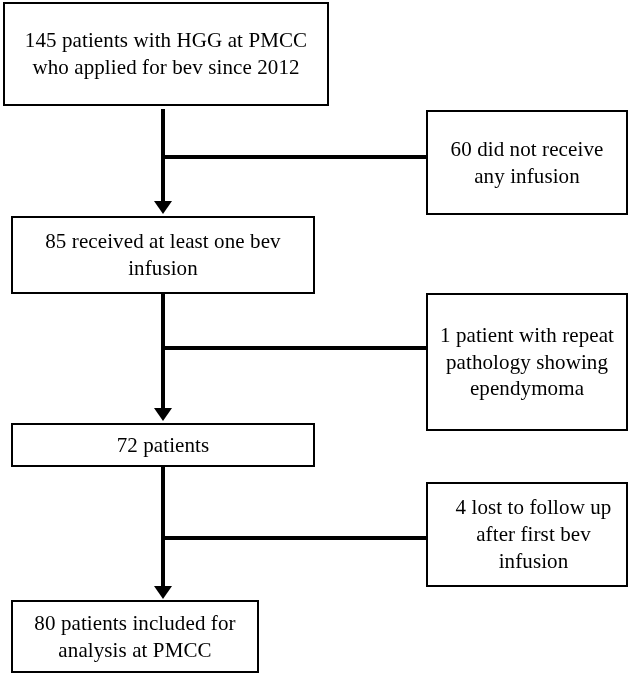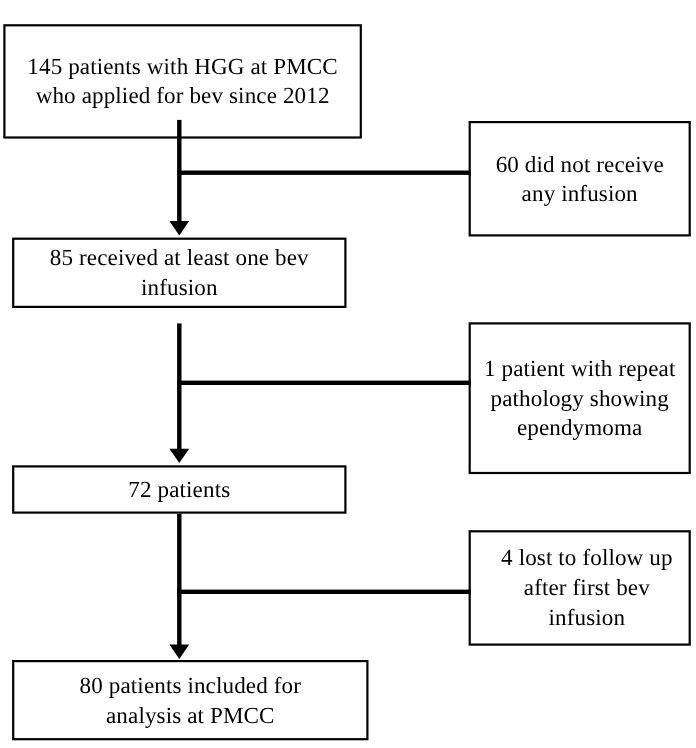--- a/index.html
+++ b/index.html
@@ -46,24 +46,24 @@
   .arrow-head {
     position: absolute;
     width: 0;
     height: 0;
     border-left: 9px solid transparent;
     border-right: 9px solid transparent;
     border-top: 13px solid #000000;
   }
 
   
-  #node-enrolled   { left: 3px;   top: 22px;   width: 326px; height: 104px; }
-  #node-infused    { left: 11px;  top: 216px; width: 304px; height: 64px;  }
+  #node-enrolled   { left: 3px;   top: 2px;   width: 326px; height: 104px; }
+  #node-infused    { left: 11px;  top: 216px; width: 304px; height: 78px;  }
   #node-eligible   { left: 11px;  top: 423px; width: 304px; height: 44px;  }
-  #node-analysis   { left: 11px;  top: 600px; width: 324px; height: 73px; justify-content: center;  }
+  #node-analysis   { left: 11px;  top: 600px; width: 248px; height: 73px; justify-content: center;  }
 
   
   #node-excl-no-infusion { left: 426px; top: 110px; width: 202px; height: 105px; }
   #node-excl-ependymoma  { left: 426px; top: 293px; width: 202px; height: 138px; }
   #node-excl-lost-fu     { left: 426px; top: 482px; width: 202px; height: 105px; padding-left: 19px; }
 
   
   #trunk-1      { left: 161px; top: 109px; height: 94px; }
   #arrow-1      { left: 154px; top: 201px; }
   #branch-1     { left: 161px; top: 155px; width: 267px; }

